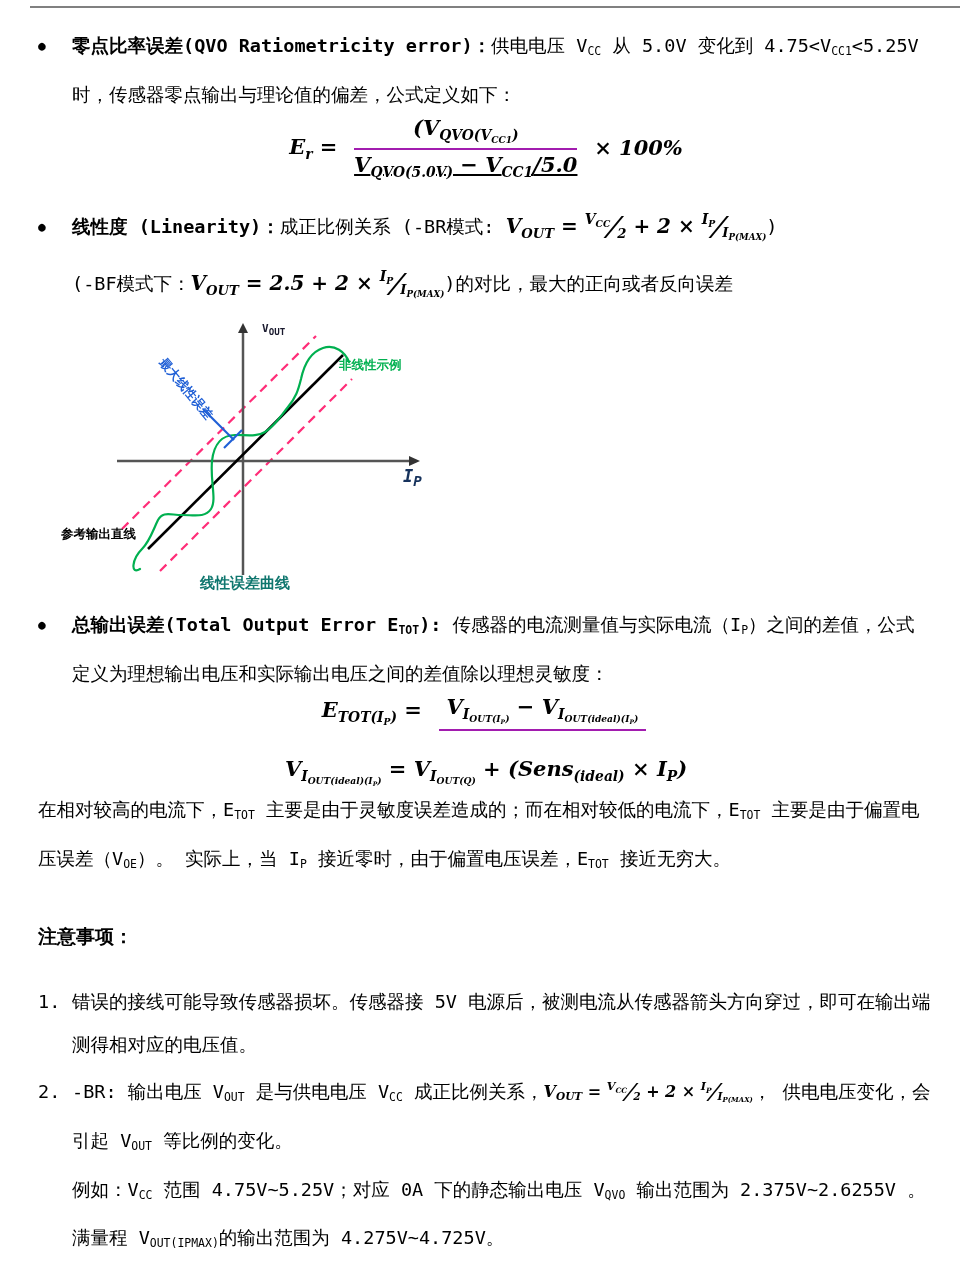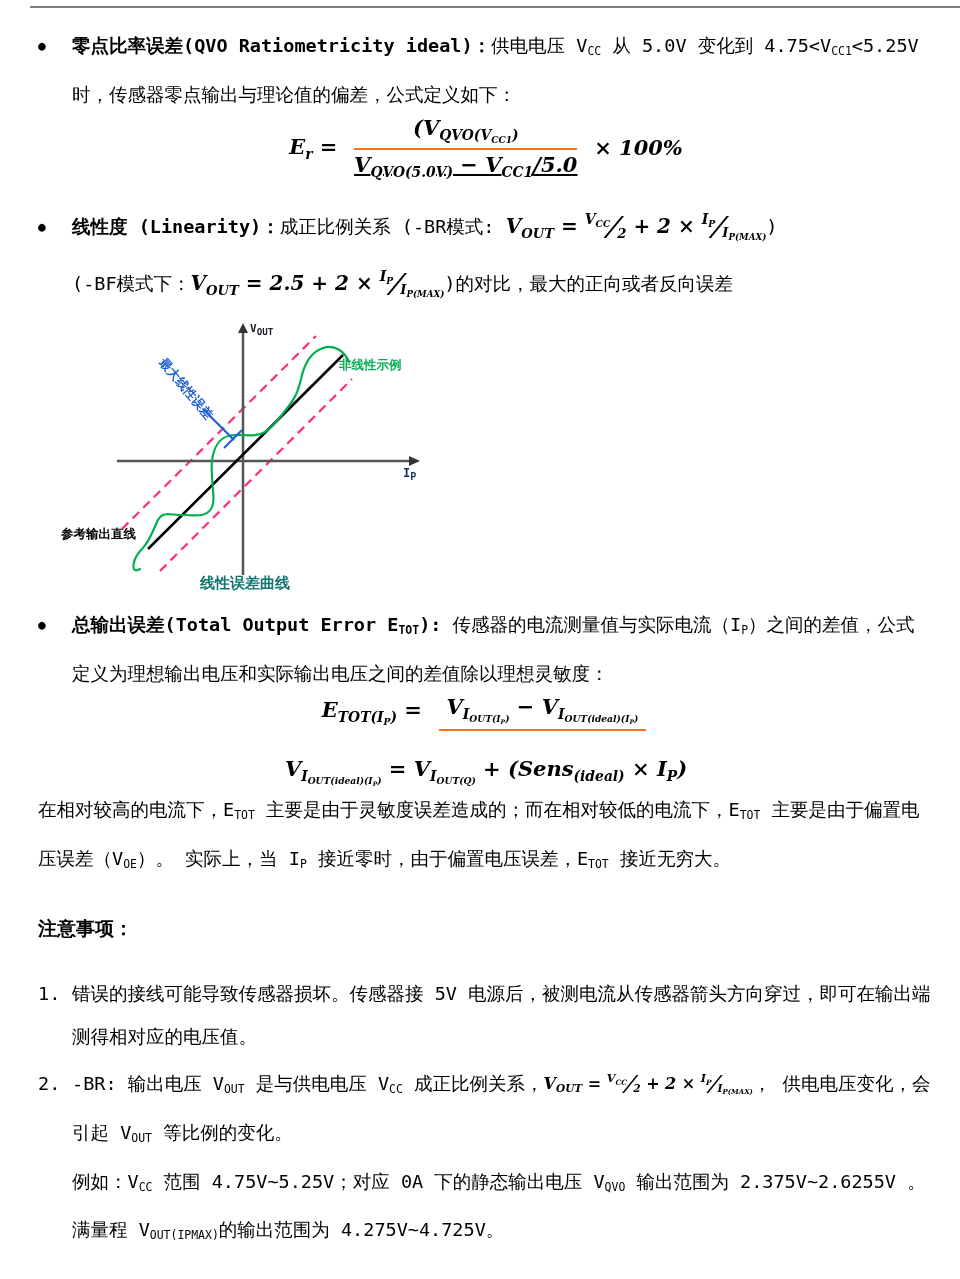--- a/index.html
+++ b/index.html
@@ -27,49 +27,49 @@
   .fml {
     font-family:"DejaVu Serif","Liberation Serif",serif;
     font-style:italic; font-weight:bold; color:#000;
     display:inline-block; line-height:1.15; vertical-align:middle;
   }
   .fml sub { font-size:66%; vertical-align:-0.35em; font-style:italic; }
   .fml sup { font-size:70%; vertical-align:0.65em; }
   .fml .sl { font-size:1.5em; vertical-align:-0.18em; padding:0 1px; }
   .fml-block { text-align:center; font-size:21px; }
   .frac { display:inline-block; vertical-align:middle; text-align:center; margin:0 4px; }
-  .frac .fnum { display:block; padding:0 8px 3px; border-bottom:2px solid #f97316; }
+  .frac .fnum { display:block; padding:0 8px 3px; border-bottom:2px solid #a21caf; }
   .frac .fden { display:block; padding-top:3px;text-decoration:underline; }
 
   
   .chart { position:relative; width:430px; height:276px; margin:18px 0 4px 20px; }
   .chart svg { position:absolute; left:0; top:0; }
   .chart-label { position:absolute; font-weight:bold; font-size:12.5px; line-height:1.1; white-space:nowrap; }
-  .lab-axis-y { left:192px; top:0; color:#1a1a2e; font-size:11px; }
-  .lab-axis-x { left:345px; top:144px; color:#16325c; font-size:12px; }
+  .lab-axis-y { left:204px; top:0; color:#1a1a2e; font-size:11px; }
+  .lab-axis-x { left:345px; top:144px; color:#16325c; font-size:17px;font-style:italic; }
   .lab-green { left:281px; top:35px; color:var(--nonlinear-curve,#00b050); }
   .lab-blue  { left:104px; top:30px; color:var(--max-error-blue,#1f5fd6);
                transform:rotate(50deg); transform-origin:left center; }
   .lab-ref   { left:3px; top:204px; color:#000; }
   .lab-cap   { left:142px; top:252px; color:#0f766e; font-size:15px; }
 
-  .notes-heading { font-size:19px; font-weight:bold; margin-top:30px; }
+  .notes-heading { font-size:19px; font-weight:bold; margin-top:38px; }
   .mt-sm { } .mt-md { margin-top:16px; } .mt-lg { margin-top:30px; }
 </style>
 </head>
 <body>
 
 <div class="page">
 
   <div class="top-rule"></div>
 
   <div class="row blk mt-md">
     <span class="marker">●</span>
     <div class="content">
-      <span class="bold">零点比率误差</span><span class="bold">(QVO Ratiometricity ideal)：</span><span>供电电压 V<sub>CC</sub> 从 5.0V 变化到 4.75&lt;V<sub>CC1</sub>&lt;5.25V 时，传感器零点输出与理论值的偏差，公式定义如下：</span>
+      <span class="bold">零点比率误差</span><span class="bold">(QVO Ratiometricity error)：</span><span>供电电压 V<sub>CC</sub> 从 5.0V 变化到 4.75&lt;V<sub>CC1</sub>&lt;5.25V 时，传感器零点输出与理论值的偏差，公式定义如下：</span>
     </div>
   </div>
 
   <div class="fml-block mt-sm">
     <span class="fml">E<sub>r</sub> =</span>
     <span class="fml frac">
       <span class="fnum">(V<sub>QVO(V<sub>CC1</sub>)</sub></span>
       <span class="fden">V<sub>QVO(5.0V)</sub> − V<sub>CC1</sub>/5.0</span>
     </span>
     <span class="fml">× 100%</span>

